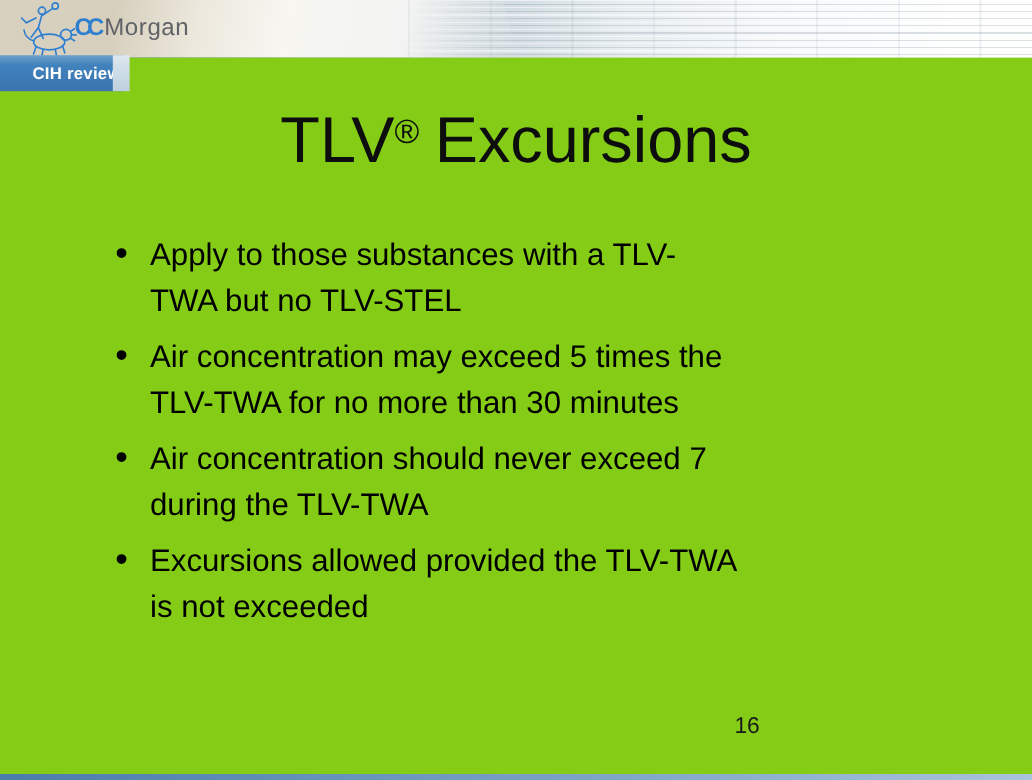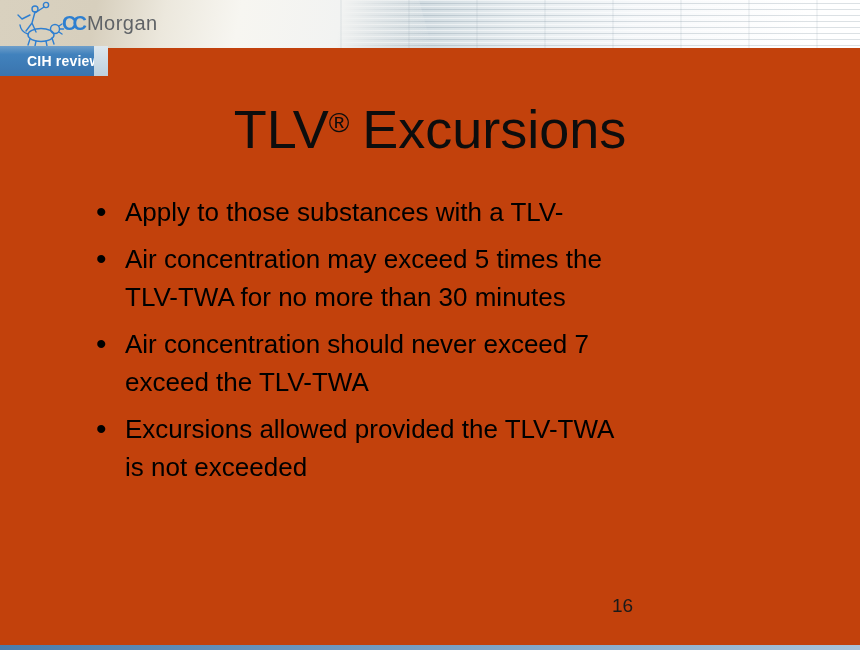--- a/index.html
+++ b/index.html
@@ -1,19 +1,19 @@
 <!DOCTYPE html>
 <html><head>
 <meta charset="utf-8">
 <style>
   html,body{margin:0;padding:0;background:#888;}
   .slide{
     position:relative;
     width:860px;height:650px;
-    background:#c2410c;
+    background:#84cc16;
     overflow:hidden;
     font-family:"Liberation Sans", sans-serif;
     margin:0 auto;
   }
 
   
   .header{
     position:absolute;left:0;top:0;width:860px;height:48px;
     background:
       linear-gradient(90deg,#8ea3b4 0%,#93a8b8 16%,#aebfca 30%,#cdd8de 46%,#e7edf0 60%,#f6f8fa 74%,#ffffff 94%);
@@ -108,41 +108,42 @@
       </svg>
       <div class="logo-text">
         <span class="logo-cc">CC</span><span class="logo-name">Morgan</span>
       </div>
     </div>
   </div>
 
   <div class="badge">CIH review</div>
   <div class="badge-tab"></div>
 
-  <h1 class="title" style="margin:12px;font-weight:normal;">
+  <h1 class="title" style="margin:0;font-weight:normal;">
     <span>TLV</span><span class="reg">®</span><span class="post">Excursions</span>
   </h1>
 
   <div class="bullets">
 
     <div class="bullet">
       <span class="marker">•</span>
       <div class="line">Apply to those substances with a TLV-</div>
+      <div class="line">TWA but no TLV-STEL</div>
     </div>
 
     <div class="bullet">
       <span class="marker">•</span>
       <div class="line">Air concentration may exceed 5 times the</div>
       <div class="line">TLV-TWA for no more than 30 minutes</div>
     </div>
 
     <div class="bullet">
       <span class="marker">•</span>
       <div class="line">Air concentration should never exceed 7</div>
-      <div class="line">exceed the TLV-TWA</div>
+      <div class="line">during the TLV-TWA</div>
     </div>
 
     <div class="bullet">
       <span class="marker">•</span>
       <div class="line">Excursions allowed provided the TLV-TWA</div>
       <div class="line">is not exceeded</div>
     </div>
 
   </div>
 

